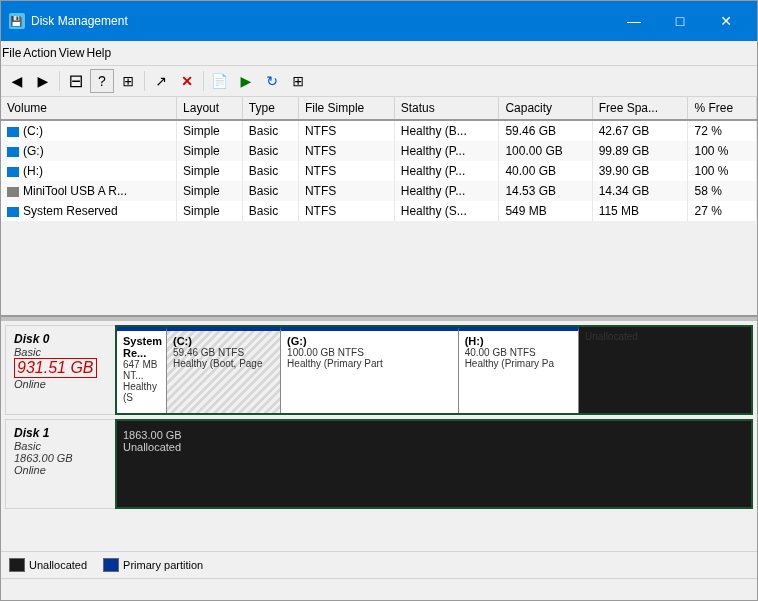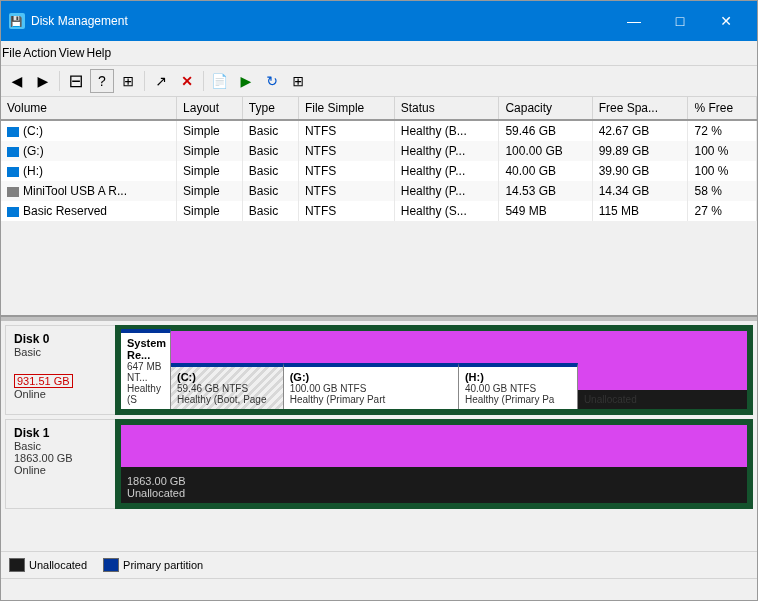--- a/index.html
+++ b/index.html
@@ -174,33 +174,33 @@
     .disk-label {
       width: 110px;
       min-width: 110px;
       background: #f0f0f0;
       padding: 6px 8px;
       font-size: 11px;
       display: flex;
       flex-direction: column;
       border: 1px solid #d4d4d4;
       border-right: none;
+      font-style: italic;
     }
 
     .disk-label .disk-name { font-weight: bold; font-size: 12px; }
     .disk-label .disk-type { color: #333; }
-    .disk-label .disk-size { color: #c00; font-size: 11px; border: 1px solid #c00; display: inline-block; padding: 0 2px; margin-top: 16px; }
+    .disk-label .disk-size { color: #c00; font-size: 16px; border: 1px solid #c00; display: inline-block; padding: 0 2px; }
     .disk-label .disk-status { color: #333; }
 
     .disk-partitions {
       flex: 1;
       display: flex;
-      border: 6px solid #14532d;
+      border: 2px solid #14532d;
       background: #d946ef;
-      align-items: flex-end;
     }
 
     .partition {
       display: flex;
       flex-direction: column;
       padding: 4px 6px;
       border-right: 1px solid #888;
       font-size: 10px;
       overflow: hidden;
     }
@@ -367,21 +367,21 @@
             <td>Simple</td>
             <td>Basic</td>
             <td>NTFS</td>
             <td>Healthy (P...</td>
             <td>14.53 GB</td>
             <td>14.34 GB</td>
             <td>58 %</td>
           </tr>
 
           <tr class="table-row">
-            <td><span class="volume-icon blue"></span><span>Basic Reserved</span></td>
+            <td><span class="volume-icon blue"></span><span>System Reserved</span></td>
             <td>Simple</td>
             <td>Basic</td>
             <td>NTFS</td>
             <td>Healthy (S...</td>
             <td>549 MB</td>
             <td>115 MB</td>
             <td>27 %</td>
           </tr>
         </tbody>
       </table>

